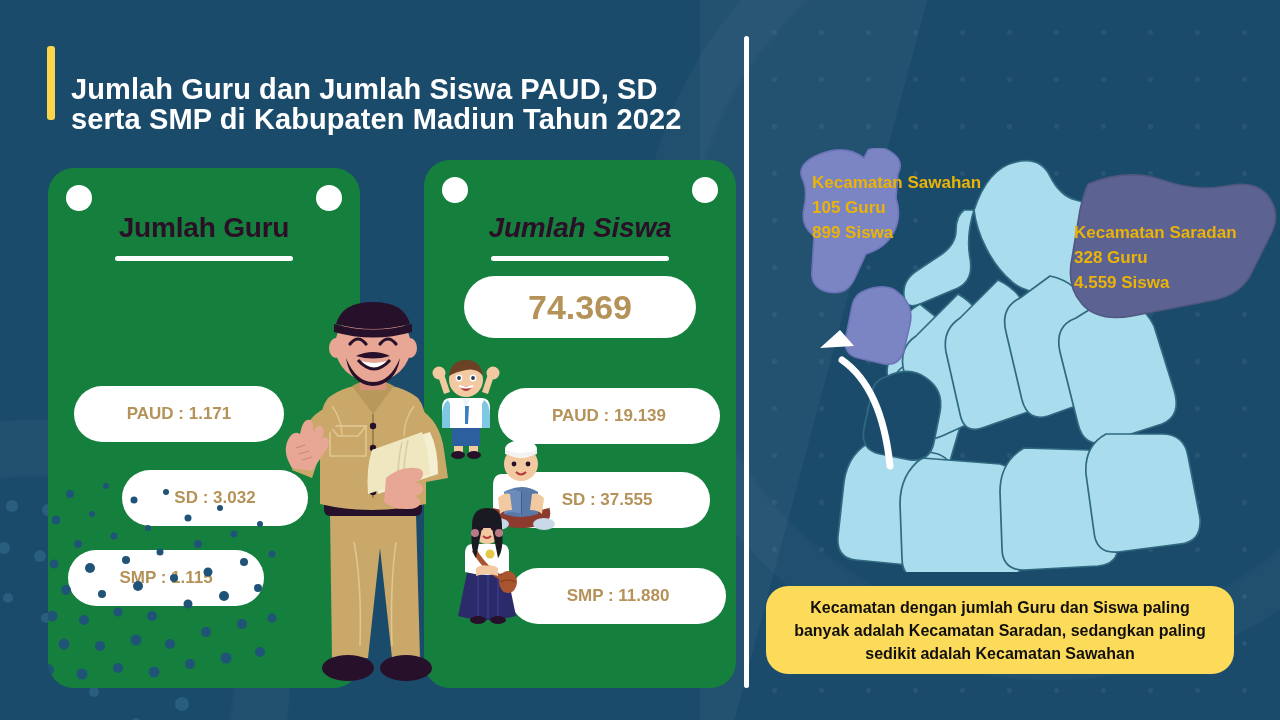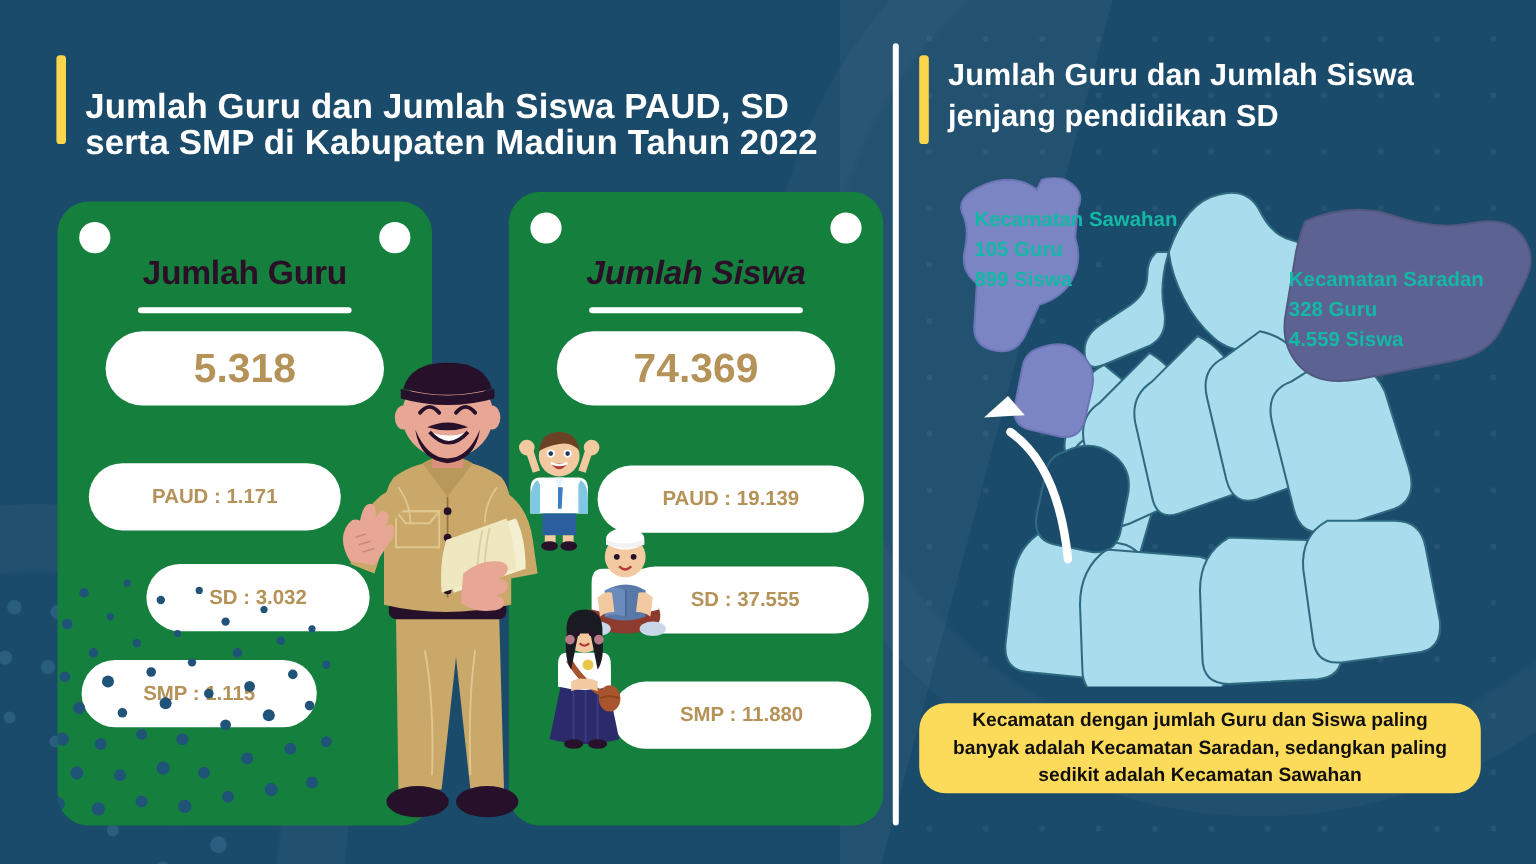--- a/index.html
+++ b/index.html
@@ -94,49 +94,49 @@
   #card-guru #pill-guru-total{ left:40px; top:108px; width:232px; height:62px; }
   #card-guru #pill-guru-paud{ left:26px; top:218px; width:210px; height:56px; }
   #card-guru #pill-guru-sd{ left:74px; top:302px; width:186px; height:56px; }
   #card-guru #pill-guru-smp{ left:20px; top:382px; width:196px; height:56px; }
 
   
   #card-siswa .card-title{ top:52px;font-style:italic; }
   #card-siswa .card-rule{ top:96px; }
   #card-siswa #pill-siswa-total{ left:40px; top:116px; width:232px; height:62px; }
   #card-siswa #pill-siswa-paud{ left:74px; top:228px; width:222px; height:56px; }
-  #card-siswa #pill-siswa-sd{ left:94px; top:312px; width:206px; height:56px; }
+  #card-siswa #pill-siswa-sd{ left:80px; top:312px; width:206px; height:56px; }
   #card-siswa #pill-siswa-smp{ left:86px; top:408px; width:216px; height:56px; }
 
   
   #guru-dots{
     position:absolute; left:0; bottom:0; width:230px; height:210px;
     border-bottom-left-radius:26px; overflow:hidden; pointer-events:none;
   }
 
   
   .illus{ position:absolute; pointer-events:none; }
   #teacher{ left:268px; top:302px; width:210px; height:418px; z-index:5; }
   #boy{ left:428px; top:356px; width:76px; height:104px; z-index:6; }
   #quran-boy{ left:478px; top:440px; width:86px; height:96px; z-index:6; }
   #girl{ left:450px; top:506px; width:74px; height:122px; z-index:6; }
 
   
   #map-wrap{ position:absolute; left:762px; top:148px; width:516px; height:424px; }
 
   .map-label{
-    position:absolute; color:#14b8a6; font-weight:bold;
+    position:absolute; color:#eab308; font-weight:bold;
     font-size:17px; line-height:25px; z-index:8; white-space:nowrap;
   }
   #label-sawahan{ left:812px; top:170px; }
   #label-saradan{ left:1074px; top:220px; }
 
   
   #caption{
-    position:absolute; left:766px; top:586px; width:468px; height:75px;
+    position:absolute; left:766px; top:586px; width:468px; height:88px;
     background:#FCDB5B; border-radius:22px;
     display:flex; align-items:center; justify-content:center;
     padding:0 18px;
   }
   #caption span{
     color:#12100E; font-weight:bold; font-size:16px; line-height:23px;
     text-align:center; display:block;
   }
 </style>
 </head>
@@ -195,33 +195,28 @@
         <circle cx="52" cy="300" r="5"></circle>
       <circle cx="80" cy="330" r="5"></circle>
     </g>
   </svg>
 
   <div class="title-block" id="title-left">
     <div class="title-bar"></div>
     <div class="title-text">Jumlah Guru dan Jumlah Siswa PAUD, SD serta SMP di Kabupaten Madiun Tahun 2022</div>
   </div>
 
-  <div class="title-block" id="title-right">
-    <div class="title-bar"></div>
-    <div class="title-text">Jumlah Guru dan Jumlah Siswa jenjang pendidikan SD</div>
-  </div>
 
   <div id="divider"></div>
 
   <div class="stat-card" id="card-guru">
     <div class="hole l"></div>
     <div class="hole r"></div>
     <div class="card-title">Jumlah Guru</div>
     <div class="card-rule"></div>
-    <div class="pill big" id="pill-guru-total">5.318</div>
     <div class="pill sub" id="pill-guru-paud">PAUD : 1.171</div>
     <div class="pill sub" id="pill-guru-sd">SD : 3.032</div>
     <div class="pill sub" id="pill-guru-smp">SMP : 1.115</div>
 
     <svg id="guru-dots" viewBox="0 0 230 210">
       <g fill="#1f5378">
         <circle cx="22" cy="16" r="4"></circle>
           <circle cx="58" cy="8" r="3"></circle>
         <circle cx="8" cy="42" r="4.5"></circle>
           <circle cx="44" cy="36" r="3"></circle>

